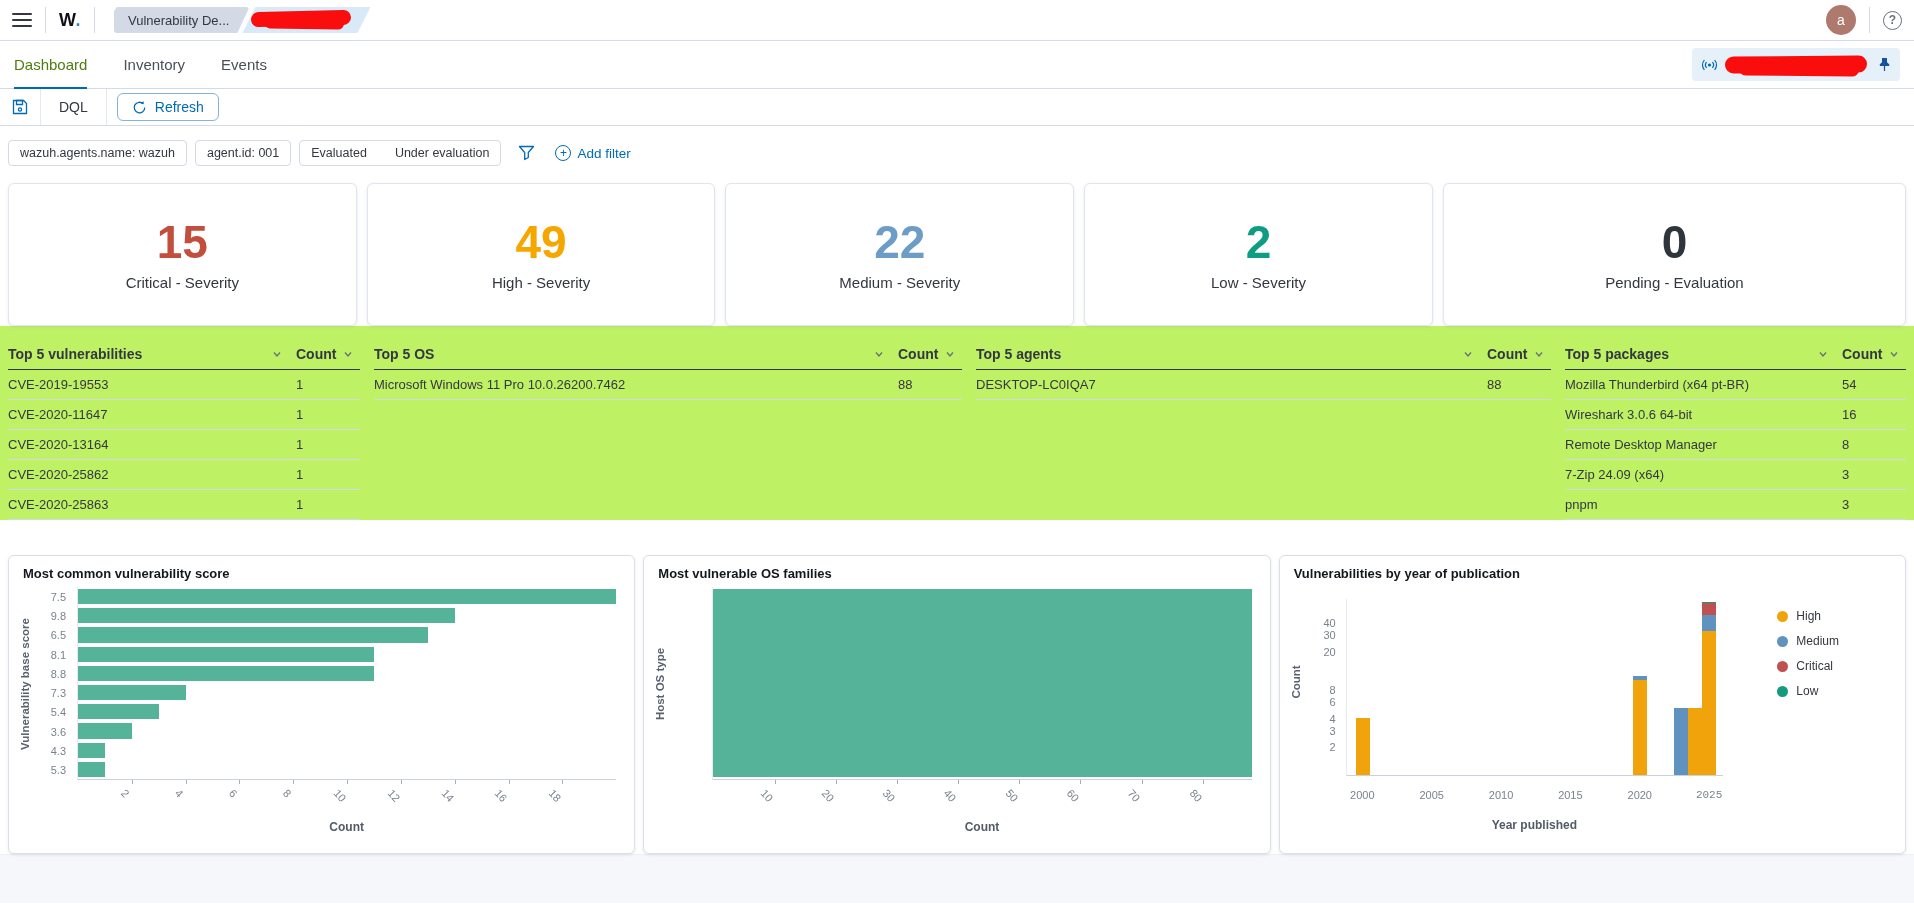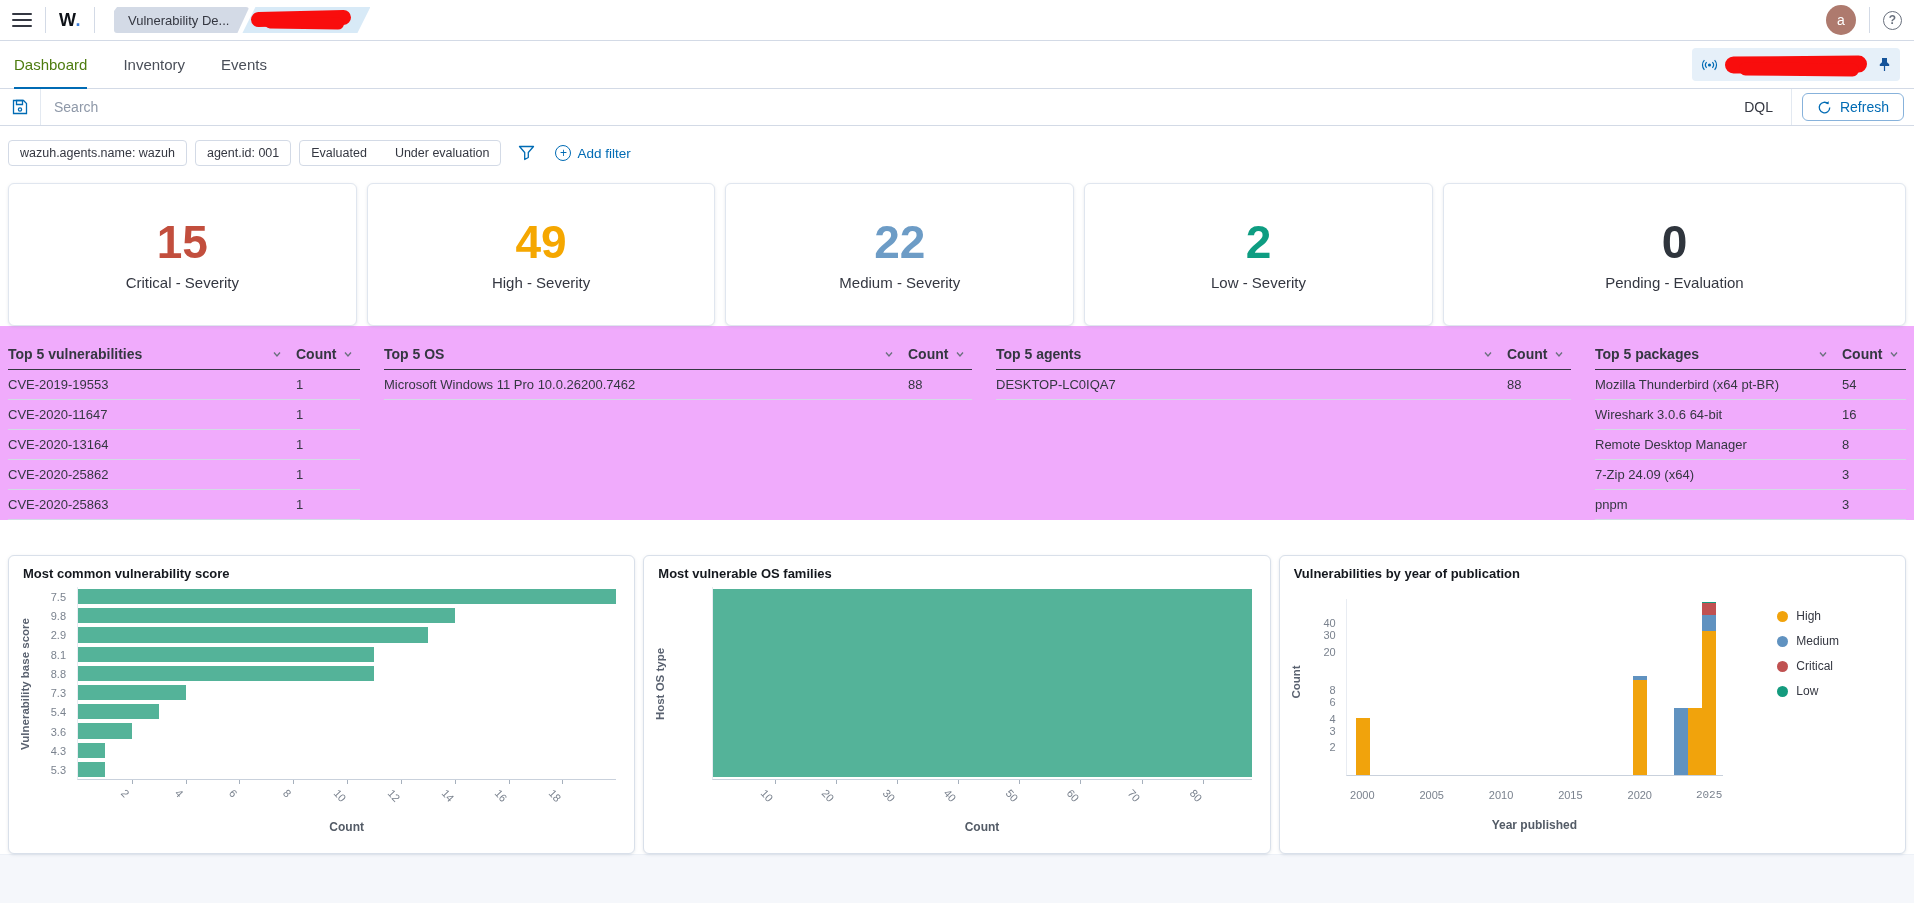--- a/index.html
+++ b/index.html
@@ -46,21 +46,21 @@
   .funnel-btn { margin-left:9px; display:flex; align-items:center; cursor:pointer; }
   .addfilter { margin-left:12px; display:flex; align-items:center; gap:6px; color:#006BB4; font-size:13.5px; cursor:pointer; }
   .addfilter .plus { width:16px; height:16px; border:1px solid #006BB4; border-radius:50%; display:flex; align-items:center; justify-content:center; font-size:12px; line-height:1; }
   
   .cardsrow { display:flex; gap:10px; padding:17px 8px 0; background:#fff; }
   .card { flex:1; height:143px; background:#fff; border:1px solid #E0E6EF; border-radius:6px; box-shadow:0 1px 3px rgba(152,162,179,.25); display:flex; flex-direction:column; align-items:center; justify-content:center; }
   .card:last-child { flex:1.33; }
   .metric { font-size:46px; font-weight:700; line-height:1; }
   .metric-label { font-size:15px; color:#343741; margin-top:9px; }
   
-  .tablesrow { display:grid; grid-template-columns:352px 588px 575px 1fr; gap:24px; padding:20px 8px 0; background:#f0abfc; align-items:start; }
+  .tablesrow { display:grid; grid-template-columns:352px 588px 575px 1fr; gap:14px; padding:20px 8px 0; background:#bef264; align-items:start; }
   .thead { display:flex; align-items:center; border-bottom:1px solid #343741; padding:0 0 7px; }
   .th-title { font-size:14px; font-weight:700; color:#343741; }
   .chev { color:#69707D; display:flex; }
   .thead .chev.sort1 { margin-left:auto; margin-right:14px; }
   .th-count { width:64px; display:flex; align-items:center; gap:7px; font-size:14px; font-weight:700; color:#343741; }
   .trow { display:flex; align-items:center; height:30px; border-bottom:1px solid #D3DAE6; font-size:13px; color:#343741; }
   .trow .tname { flex:1; padding-right:10px; white-space:nowrap; overflow:hidden; }
   .trow .tcount { width:64px; }
   
   .chartsrow { display:flex; gap:8px; padding:35px 8px 0; background:#fff; }
@@ -152,21 +152,20 @@
   <div class="save-cell">
     <svg width="16" height="16" viewBox="0 0 16 16">
         <g fill="none" stroke="#006BB4" stroke-width="1.3">
           <path d="M1.5 1.5h10l3 3v10h-13z"></path>
           <path d="M4.5 1.5h6v4h-6z"></path>
           <circle cx="8" cy="10.5" r="1.6"></circle>
         </g>
       </svg>
   </div>
   <div class="srow-sep"></div>
-  <div class="search-ph">Search</div>
   <div class="dql">DQL</div>
   <div class="srow-sep"></div>
   <button class="refresh-btn">
     <span>
       <svg width="15" height="15" viewBox="0 0 16 16">
           <path d="M13.6 8a5.6 5.6 0 1 1-1.7-4" fill="none" stroke="#006BB4" stroke-width="1.4"></path>
           <path d="M12.6 1.2l-.4 3.4-3.2-1.2z" fill="#006BB4"></path>
         </svg>
     </span>
     <span>Refresh</span>
@@ -348,21 +347,21 @@
 <div class="chartsrow">
   <div class="panel">
     <div class="chart-title">Most common vulnerability score</div>
     <div class="chart-box">
       <div class="yaxis-title">
           <span>Vulnerability base score</span>
         </div>
       <div class="ylabels">
           <div class="ylab" style="top: 0%; height: 10%;">7.5</div>
           <div class="ylab" style="top: 10%; height: 10%;">9.8</div>
-          <div class="ylab" style="top: 20%; height: 10%;">2.9</div>
+          <div class="ylab" style="top: 20%; height: 10%;">6.5</div>
           <div class="ylab" style="top: 30%; height: 10%;">8.1</div>
           <div class="ylab" style="top: 40%; height: 10%;">8.8</div>
           <div class="ylab" style="top: 50%; height: 10%;">7.3</div>
           <div class="ylab" style="top: 60%; height: 10%;">5.4</div>
           <div class="ylab" style="top: 70%; height: 10%;">3.6</div>
           <div class="ylab" style="top: 80%; height: 10%;">4.3</div>
           <div class="ylab" style="top: 90%; height: 10%;">5.3</div>
         </div>
       <div class="plot">
           <div class="bar" style="top: calc(0% + 2px); height: calc(10% - 4px); width: 100%; background: rgb(84, 179, 153);"></div>

